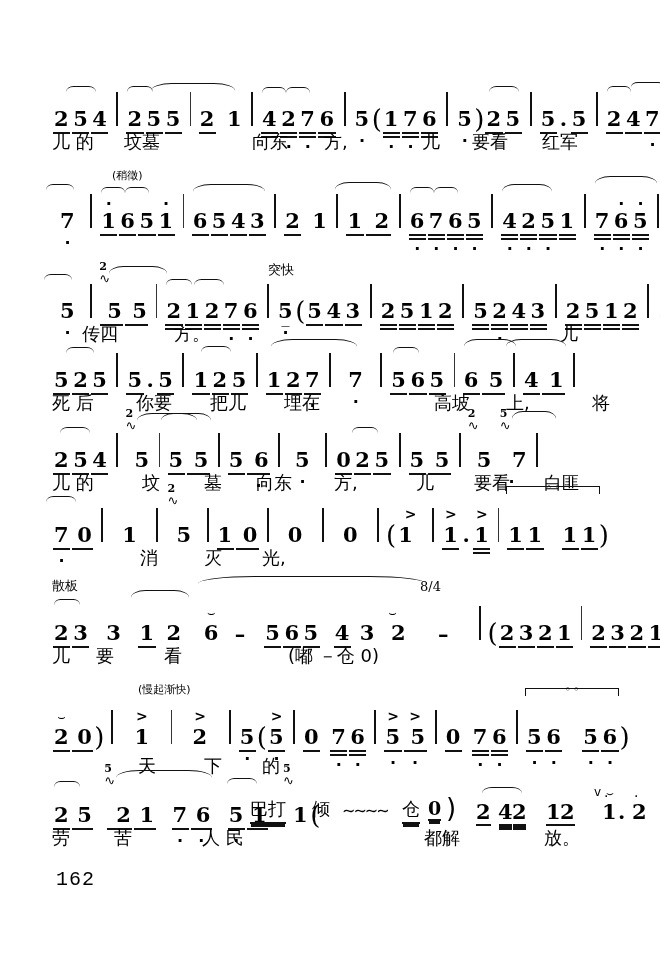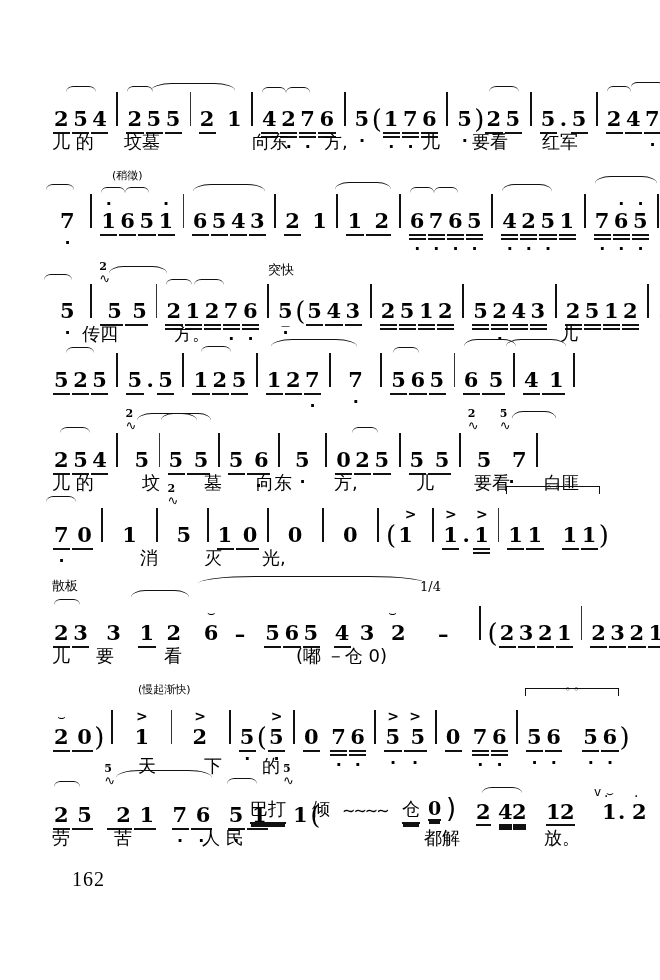--- a/index.html
+++ b/index.html
@@ -199,24 +199,23 @@
     position: absolute;
     border: 1.6px solid #111;
     border-bottom: none;
     height: 7px;
   }
 
   .pagenum {
     position: absolute;
     left: 56px;
     top: 868px;
-    font-family: Liberation Serif, serif;
+    font-family: Liberation Mono, monospace;
     font-size: 20px;
     letter-spacing: 1px;
-    margin-left: 16px;
   }
 
   .wavy {
     display: inline-block;
     font-size: 16px;
     letter-spacing: -2px;
     vertical-align: 2px;
   }
 </style>
 </head>
@@ -509,20 +508,29 @@
     <span class="barline"></span>
 
     <div class="measure">
       <div class="slur big" style="left:-16px; top:-6px; width:60px;"></div>
       <span class="cell beamed"><span class="num beam1">4</span></span>
       <span class="cell beamed" style="padding-left:8px;"><span class="num beam1">1</span></span>
     </div>
     <span class="barline"></span>
   </div>
 
+  <div class="lyricrow">
+    <span class="lyric" style="left:0px;">死 后</span>
+    <span class="lyric" style="left:84px;">你要</span>
+    <span class="lyric" style="left:158px;">把儿</span>
+    <span class="lyric" style="left:232px;">埋在</span>
+    <span class="lyric" style="left:382px;">高坡</span>
+    <span class="lyric" style="left:454px;">上,</span>
+    <span class="lyric" style="left:540px;">将</span>
+  </div>
 </div>
 
 <div class="system" style="top:425px;">
   <div class="noterow">
     <div class="measure">
       <div class="slur" style="left:8px; top:2px; width:30px;"></div>
       <span class="cell beamed"><span class="num beam1">2</span></span>
       <span class="cell beamed"><span class="num beam1">5</span></span>
       <span class="cell beamed"><span class="num beam1">4</span></span>
     </div>
@@ -655,21 +663,21 @@
 
   <div class="lyricrow">
     <span class="lyric" style="left:88px;">消</span>
     <span class="lyric" style="left:152px;">灭</span>
     <span class="lyric" style="left:210px;">光,</span>
   </div>
 </div>
 
 <div class="system" style="top:580px;">
   <div class="annot big" style="left:0px; top:0px;">散板</div>
-  <div class="meter" style="left:368px; top:0px;">1/4</div>
+  <div class="meter" style="left:368px; top:0px;">8/4</div>
 
   <div class="noterow" style="margin-top:18px;">
     <div class="measure">
       <div class="slur" style="left:2px; top:1px; width:26px;"></div>
       <span class="cell beamed"><span class="num beam1">2</span></span>
       <span class="cell beamed"><span class="num beam1">3</span></span>
     </div>
 
     <div class="measure" style="margin-left:14px;">
       <span class="cell"><span class="num">3</span></span>
@@ -712,21 +720,21 @@
       <span class="cell beamed"><span class="num beam1">2</span></span>
       <span class="cell beamed"><span class="num beam1">1</span></span>
     </div>
 
   </div>
 
   <div class="lyricrow">
     <span class="lyric" style="left:0px;">儿</span>
     <span class="lyric" style="left:44px;">要</span>
     <span class="lyric" style="left:112px;">看</span>
-    <span class="lyric" style="left:244px;">(嘟 －仓 0)</span>
+    <span class="lyric" style="left:236px;">(嘟 －仓 0)</span>
   </div>
 </div>
 
 <div class="system" style="top:688px;">
   <div class="annot" style="left:86px; top:-4px;">(慢起渐快)</div>
 
   <div class="noterow" style="margin-top:14px;">
     <div class="measure">
       <span class="cell beamed"><span class="ferm">⌣</span><span class="num beam1">2</span></span>
       <span class="cell beamed" style="padding-left:6px;"><span class="num beam1">0</span></span>

